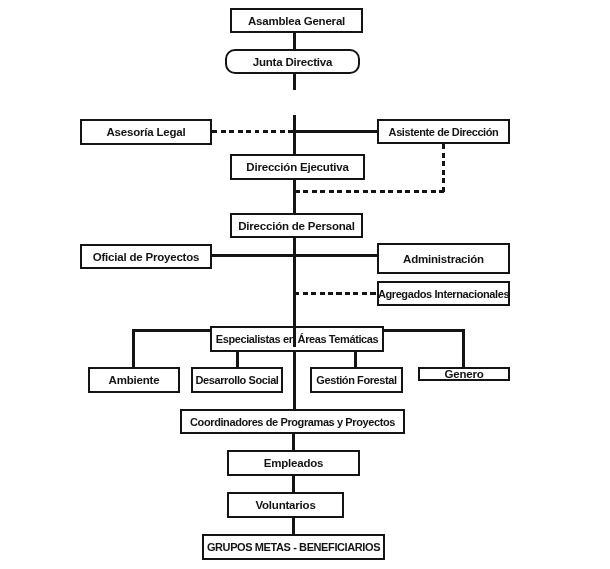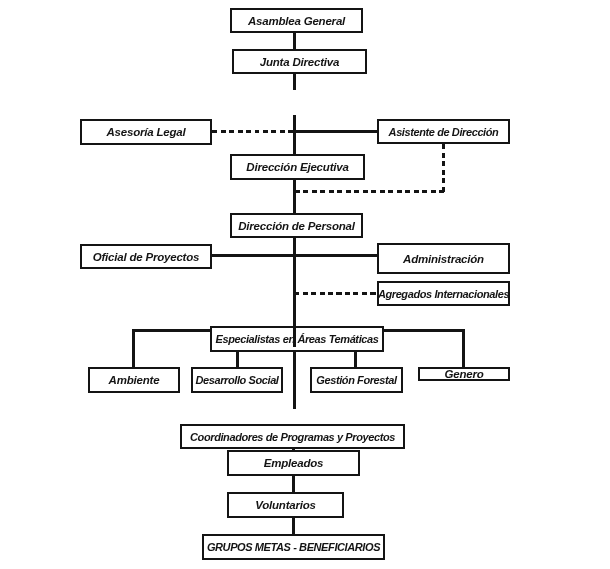--- a/index.html
+++ b/index.html
@@ -5,48 +5,48 @@
   html,body{margin:0;padding:0;background:#ffffff;}
   .canvas{
     position:relative;width:610px;height:569px;background:#ffffff;
     font-family:"Liberation Sans",sans-serif;overflow:hidden;
   }
   .node{
     position:absolute;box-sizing:border-box;background:#ffffff;
     border:2.5px solid #141414;color:#141414;
     display:flex;align-items:center;justify-content:center;
     font-weight:bold;font-size:11.5px;letter-spacing:-0.2px;
-    white-space:nowrap;text-align:center;z-index:2;font-style:italic;
+    white-space:nowrap;text-align:center;z-index:2;
   }
   .tight{font-size:11px;letter-spacing:-0.4px;}
   .hline{position:absolute;height:3px;background:#141414;z-index:1;}
   .vline{position:absolute;width:3px;background:#141414;z-index:1;}
   .hdash{position:absolute;height:2.5px;z-index:1;
     background:repeating-linear-gradient(to right,#141414 0 5px,transparent 5px 8.5px);}
   .vdash{position:absolute;width:2.5px;z-index:1;
     background:repeating-linear-gradient(to bottom,#141414 0 5px,transparent 5px 8.5px);}
   .overline{z-index:3;}
 
   
   #n-asamblea{left:230px;top:8px;width:133px;height:25px;}
-  #n-junta{left:232px;top:49px;width:135px;height:25px;}
+  #n-junta{left:225px;top:49px;width:135px;height:25px;border-radius:10px;}
   #n-dgeneral{left:228px;top:90px;width:137px;height:25px;}
   #n-asesoria{left:80px;top:119px;width:132px;height:26px;}
   #n-asistente{left:377px;top:119px;width:133px;height:25px;}
   #n-dejecutiva{left:230px;top:154px;width:135px;height:26px;}
   #n-dpersonal{left:230px;top:213px;width:133px;height:25px;}
   #n-oficial{left:80px;top:244px;width:132px;height:25px;}
   #n-admin{left:377px;top:243px;width:133px;height:31px;}
   #n-agregados{left:377px;top:281px;width:133px;height:25px;}
   #n-especialistas{left:210px;top:326px;width:174px;height:26px;}
   #n-ambiente{left:88px;top:367px;width:92px;height:26px;}
   #n-desarrollo{left:191px;top:367px;width:92px;height:26px;}
   #n-gestion{left:310px;top:367px;width:93px;height:26px;}
   #n-genero{left:418px;top:367px;width:92px;height:14px;}
-  #n-coordinadores{left:180px;top:424px;width:225px;height:25px;}
+  #n-coordinadores{left:180px;top:409px;width:225px;height:25px;}
   #n-empleados{left:227px;top:450px;width:133px;height:26px;}
   #n-voluntarios{left:227px;top:492px;width:117px;height:26px;}
   #n-grupos{left:202px;top:534px;width:183px;height:26px;}
 
   
   #e-asamblea-junta{left:293px;top:33px;height:16px;}
   #e-junta-dgeneral{left:293px;top:74px;height:16px;}
   #e-dgeneral-dejecutiva{left:293px;top:115px;height:39px;}
   #e-asesoria-center{left:212px;top:130px;width:81px;}
   #e-center-asistente{left:294px;top:130px;width:83px;}

